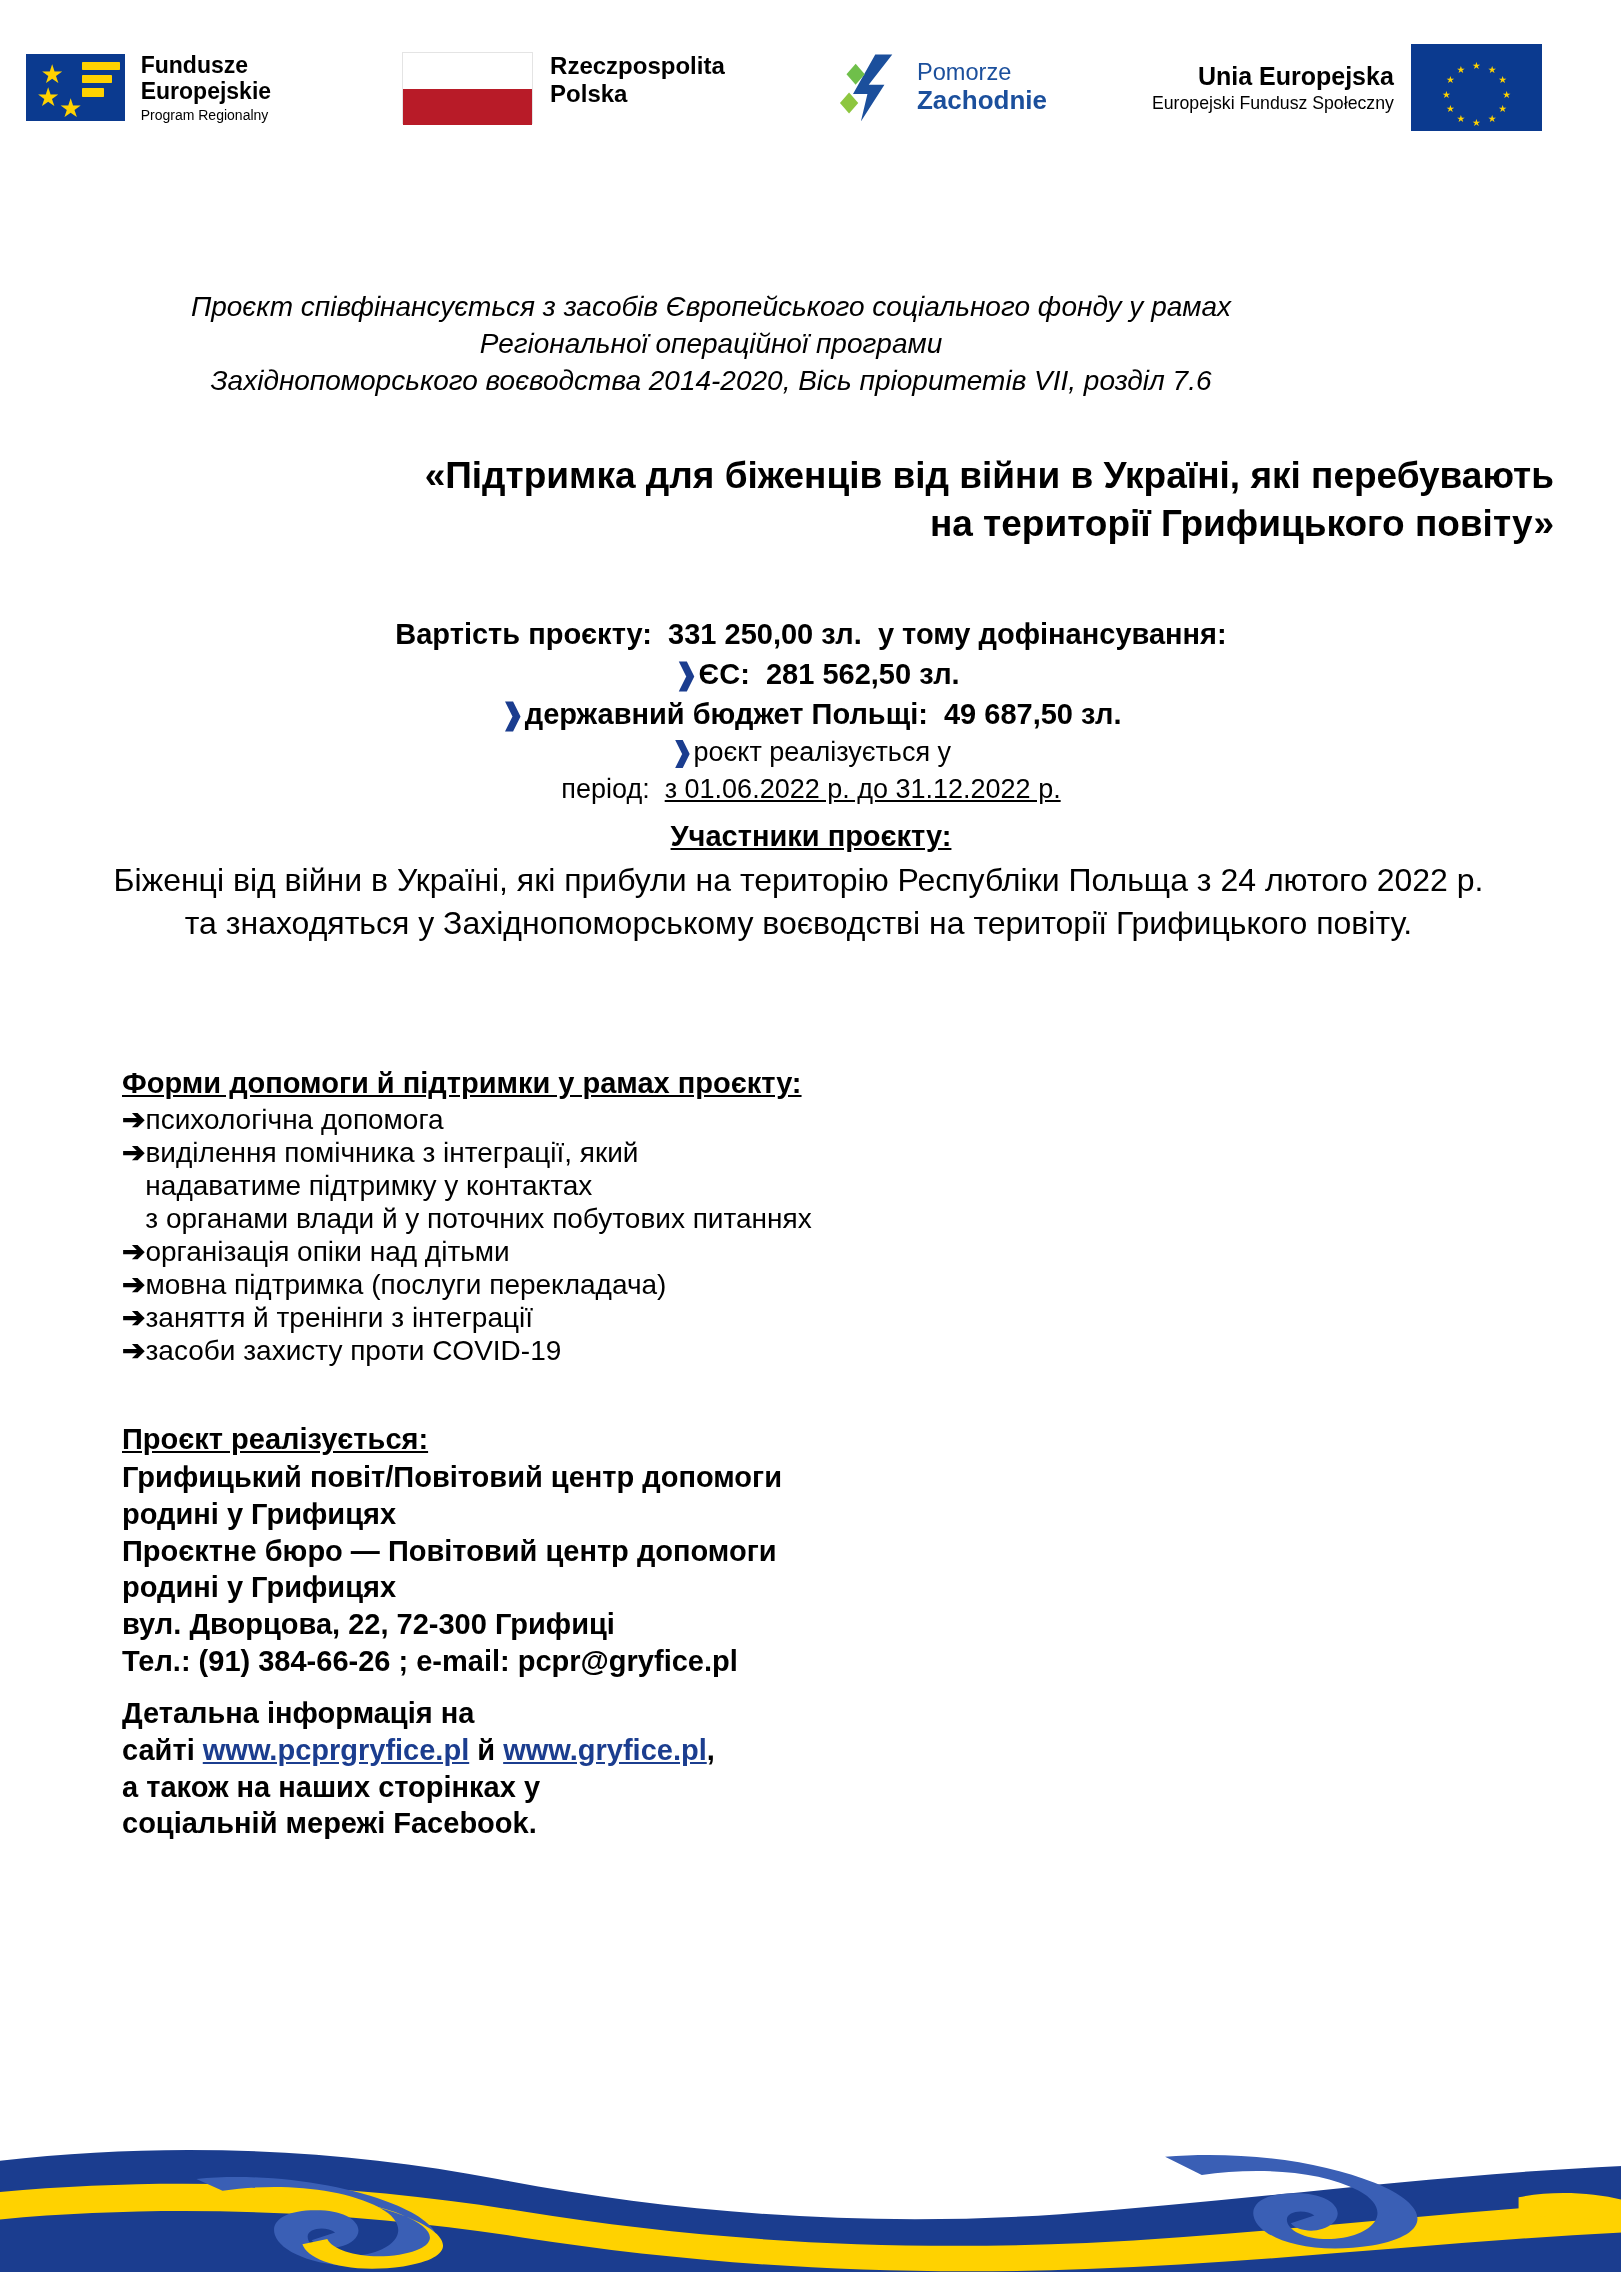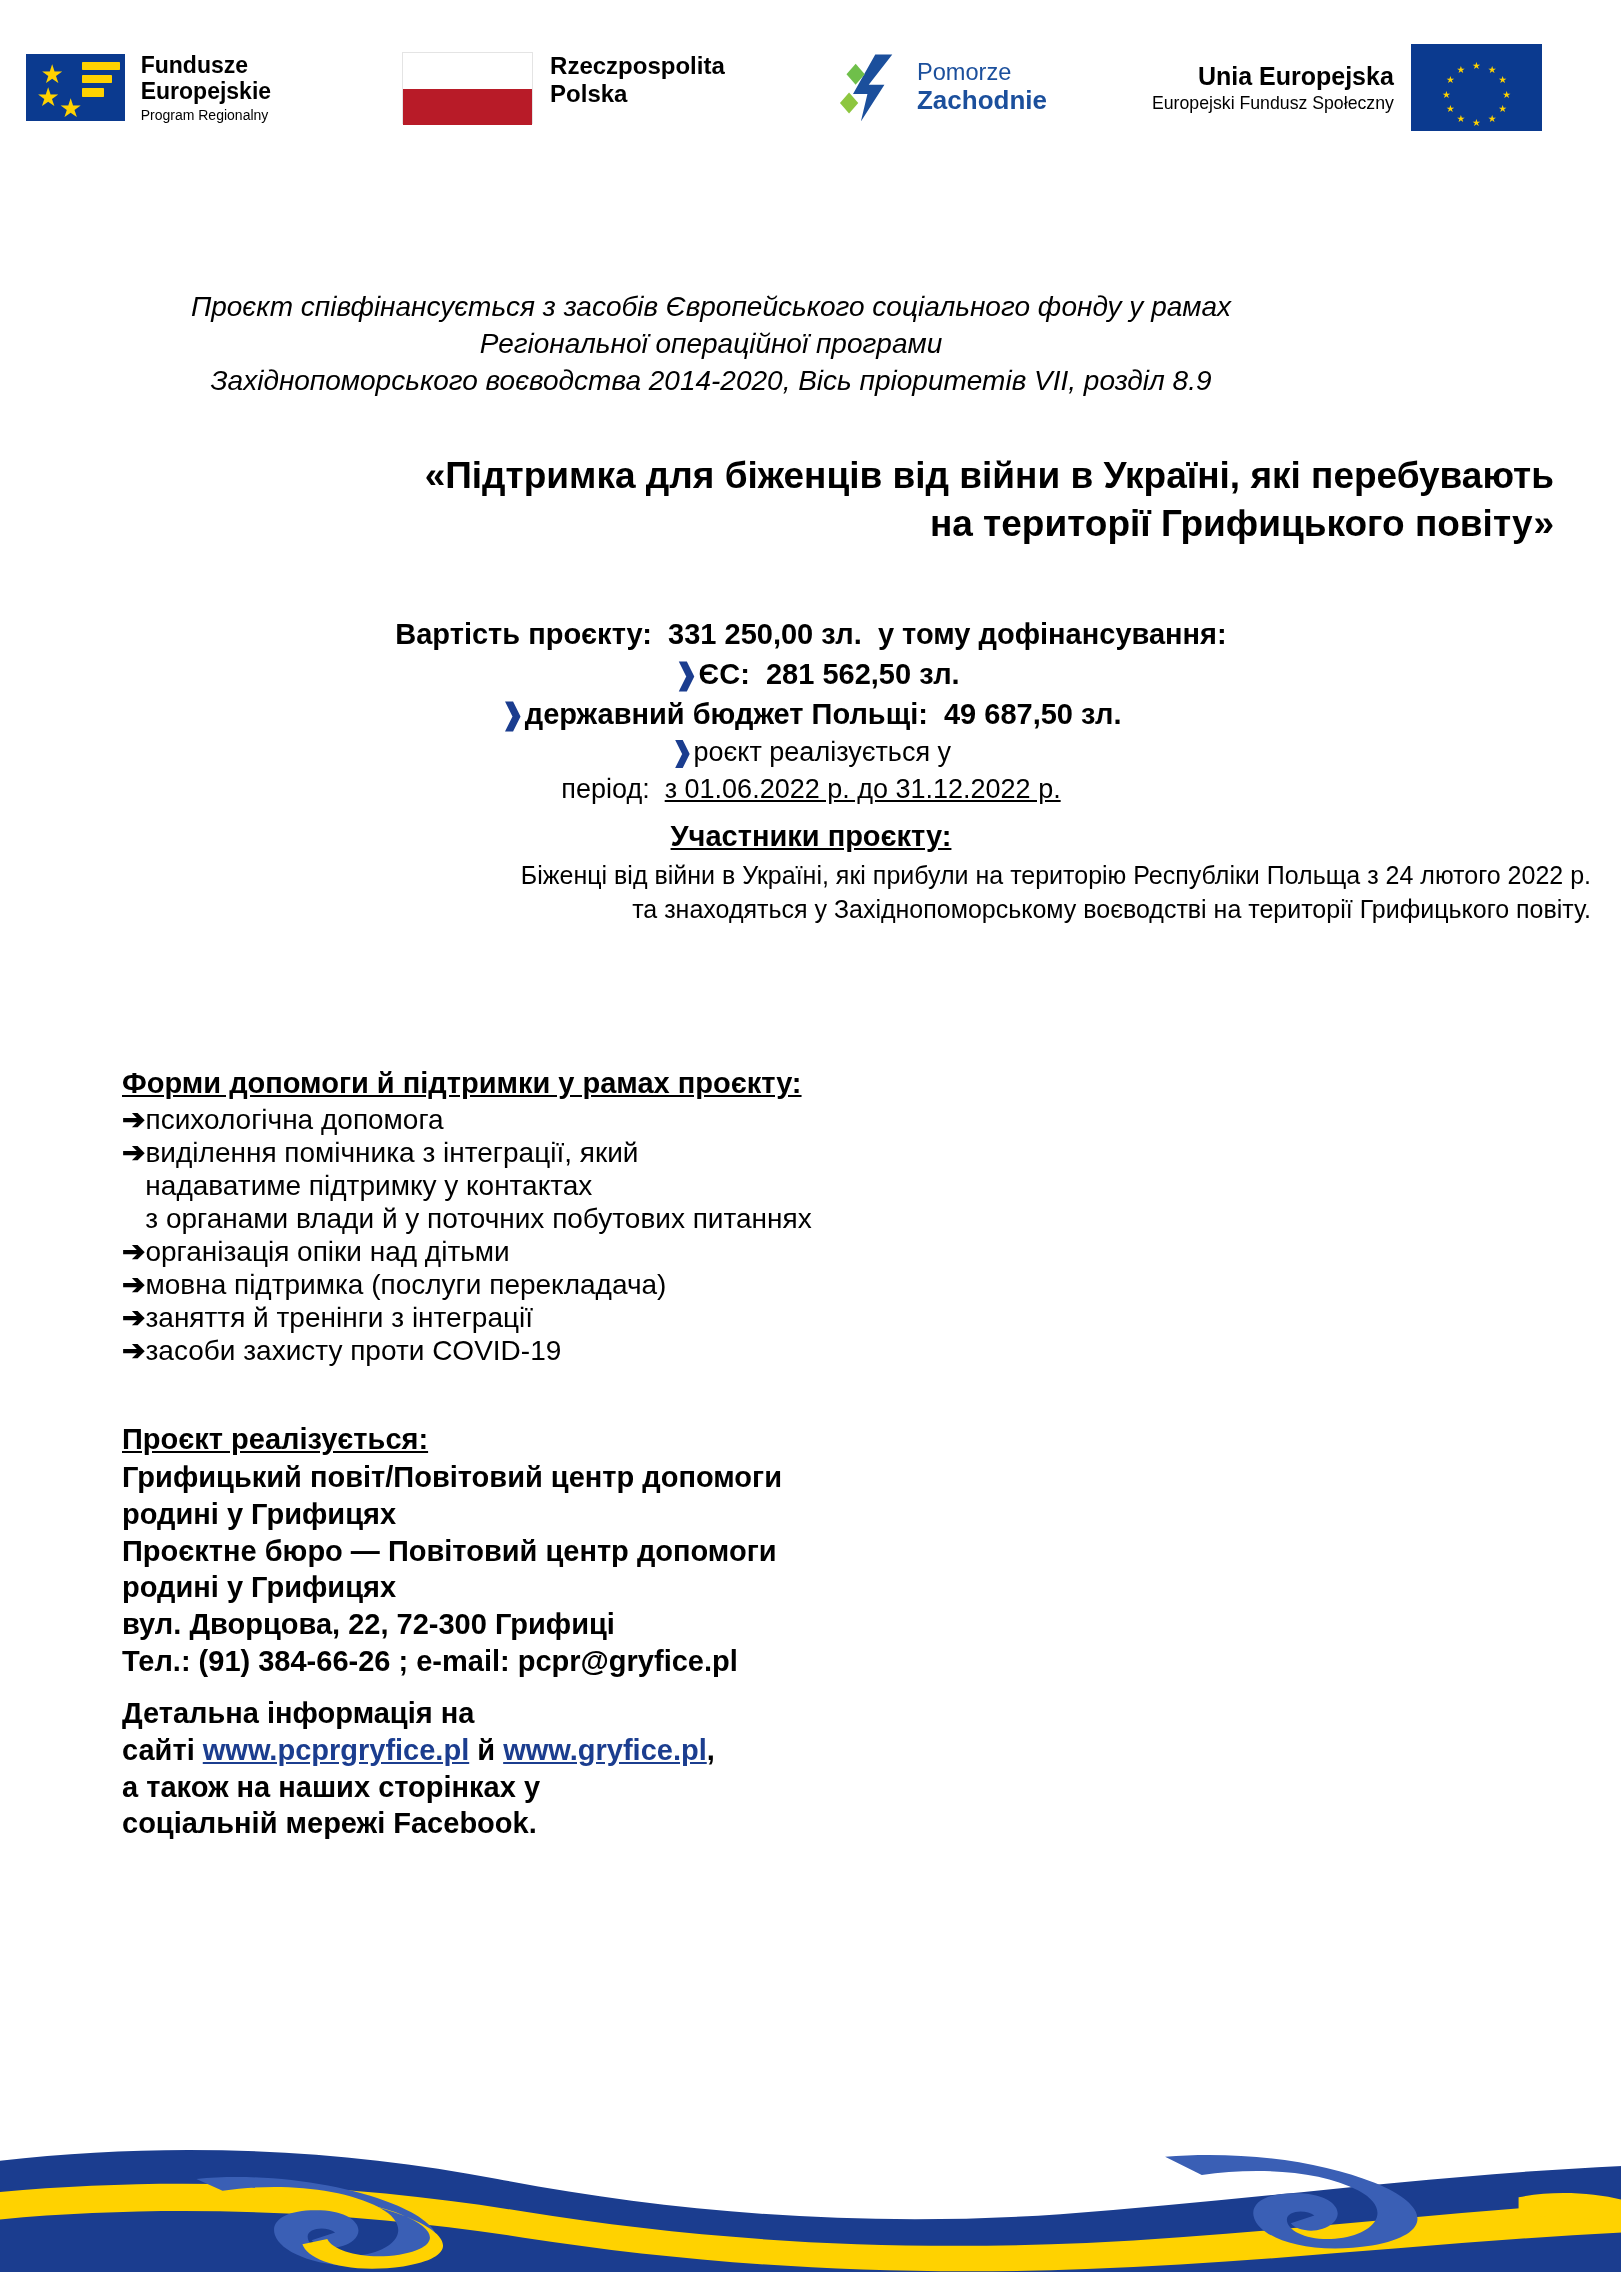--- a/index.html
+++ b/index.html
@@ -88,22 +88,22 @@
   .cost-line-4 { font-size: 27px; }
   .cost-line-5 { font-size: 27px; }
   .arrow-bullet { color: #1b3d8f; font-weight: bold; }
   .ul { text-decoration: underline; }
 
   .participants-head {
     position: absolute; top: 820px; left: 0; width: 1622px;
     text-align: center; font-weight: bold; font-size: 29px; text-decoration: underline;
   }
   .participants-body {
-    position: absolute; top: 859px; left: 22px; width: 1569px;
-    text-align: right; font-size: 25px; line-height: 1.35;
+    position: absolute; top: 859px; left: 14px; width: 1569px;
+    text-align: center; font-size: 32px; line-height: 1.35;
   }
 
   .forms-head {
     position: absolute; top: 1067px; left: 122px;
     font-weight: bold; font-size: 29px; text-decoration: underline;
   }
   .forms-list {
     position: absolute; top: 1103px; left: 122px; width: 1112px;
     font-size: 28px; line-height: 1.18;
   }
@@ -200,21 +200,21 @@
       </svg>
     </div>
   </div>
 </div>
 
 <div class="content">
 
   <div class="intro">
     <div>Проєкт співфінансується з засобів Європейського соціального фонду у рамах</div>
     <div>Регіональної операційної програми</div>
-    <div>Західнопоморського воєводства 2014-2020, Вісь пріоритетів VII, розділ 8.9</div>
+    <div>Західнопоморського воєводства 2014-2020, Вісь пріоритетів VII, розділ 7.6</div>
   </div>
 
   <div class="title">
     <div>«Підтримка для біженців від війни в Україні, які перебувають</div>
     <div>на території Грифицького повіту»</div>
   </div>
 
   <div class="cost-block">
     <div class="cost-line-1">
       <span>Вартість проєкту:</span>&nbsp;

